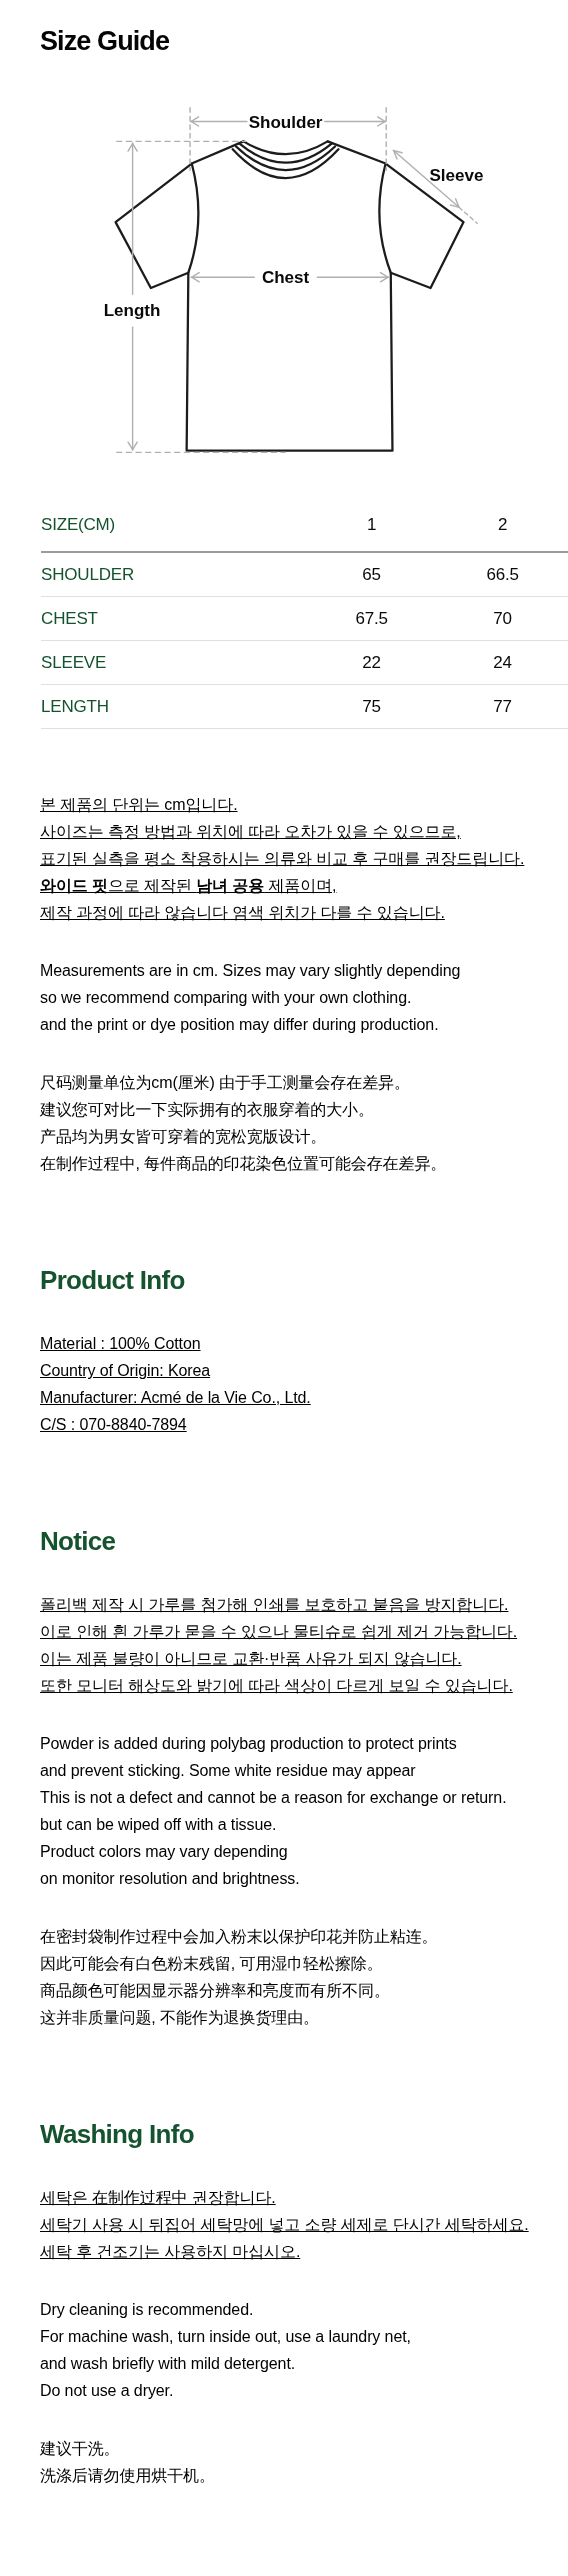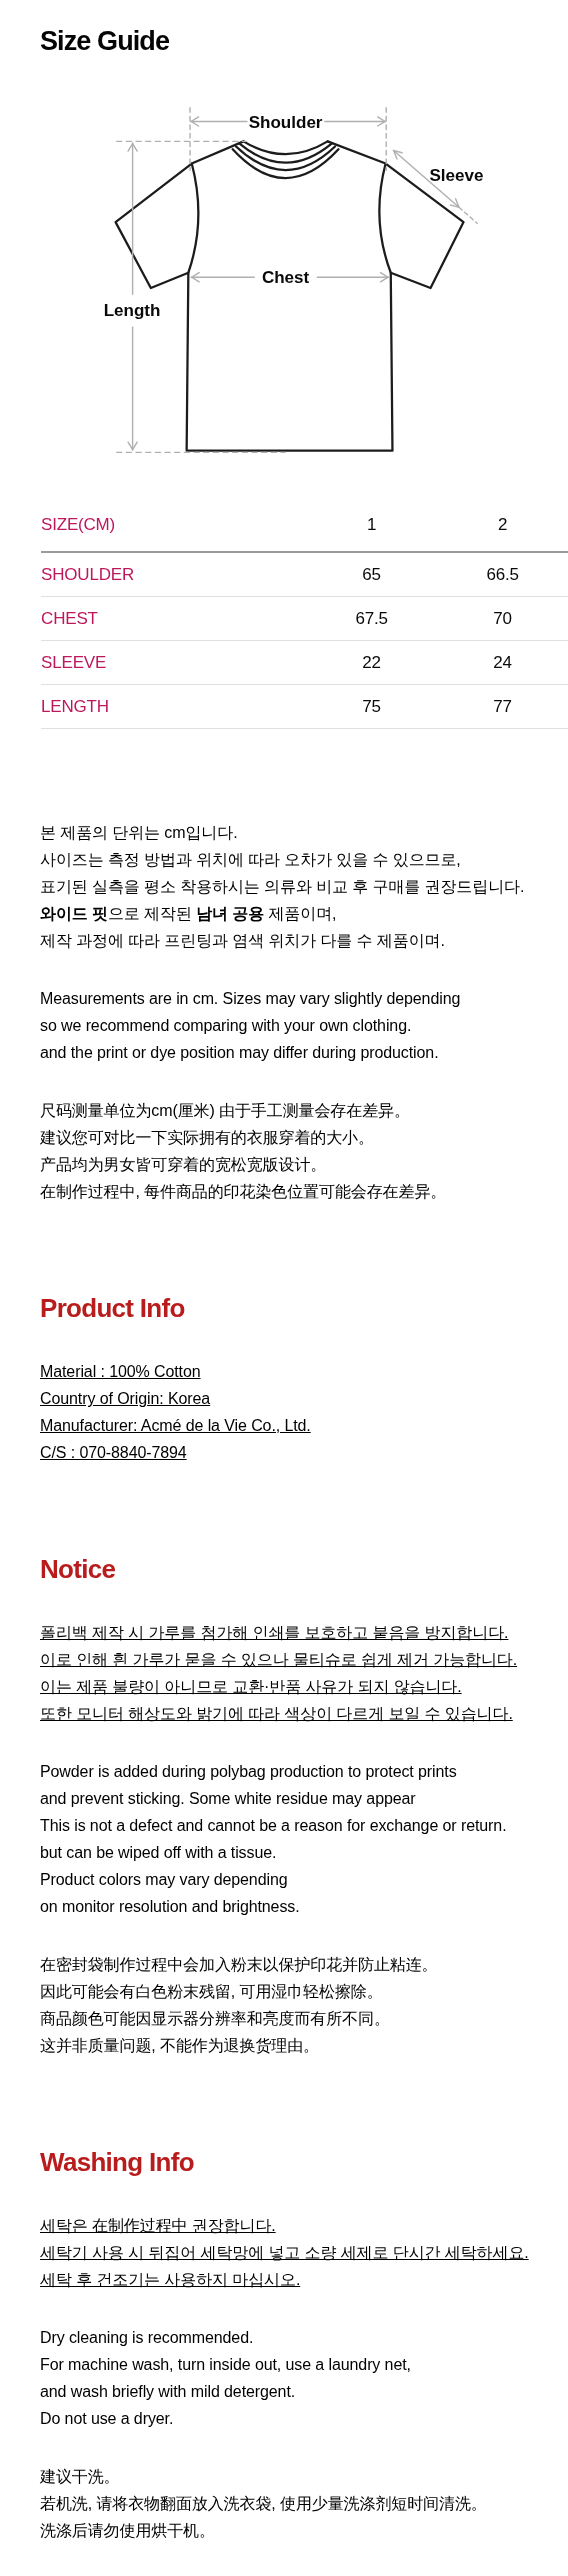--- a/index.html
+++ b/index.html
@@ -8,33 +8,33 @@
     font-family:"Liberation Sans","DejaVu Sans",sans-serif;
     color:#000;
   }
   .content{display:flow-root;padding:0 40px;}
   .page-title{
     margin:28.4px 0 0 0;
     font-size:27px;line-height:27px;font-weight:700;letter-spacing:-0.9px;color:#050505;
   }
   .section-title{
     margin:88px 0 0 0;
-    font-size:26px;line-height:31px;font-weight:700;letter-spacing:-0.7px;color:#b91c1c;
+    font-size:26px;line-height:31px;font-weight:700;letter-spacing:-0.7px;color:#14532d;
   }
   .diagram-wrap{width:398px;height:370px;margin:31px auto 0 auto;}
   svg text{font-family:"Liberation Sans","DejaVu Sans",sans-serif;}
   .size-table{margin:43px 0 0 1.1px;width:527px;}
   .t-row{display:flex;align-items:center;}
   .t-head{height:52px;border-bottom:2.3px solid #9b9b9b;}
   .t-body-row{height:43px;border-bottom:1.7px solid #e0e0e0;}
-  .t-label{flex:1;font-size:17px;letter-spacing:-0.2px;color:#be185d;}
+  .t-label{flex:1;font-size:17px;letter-spacing:-0.2px;color:#14532d;}
   .t-val{width:131px;text-align:center;font-size:17px;letter-spacing:-0.2px;color:#0a0a0a;}
   .para{font-size:16px;line-height:27px;letter-spacing:-0.1px;color:#000;}
   .para.gap{margin-top:31px;}
-  .para.after-block{margin-top:90px;}
+  .para.after-block{margin-top:62px;text-decoration:underline;}
   .para.after-title{margin-top:34px;text-decoration:underline;}
   .para .b{font-weight:700;}
   .line{white-space:nowrap;}
 </style>
 </head>
 <body>
 
 <div class="content">
 
   <h1 class="page-title">Size Guide</h1>
@@ -124,21 +124,21 @@
           <div class="t-val">77</div>
         </div>
       </div>
   </div>
 
   <div class="para after-block">
       <div class="line">본 제품의 단위는 cm입니다.</div>
       <div class="line">사이즈는 측정 방법과 위치에 따라 오차가 있을 수 있으므로,</div>
       <div class="line">표기된 실측을 평소 착용하시는 의류와 비교 후 구매를 권장드립니다.</div>
       <div class="line"><span class="b">와이드 핏</span><span>으로 제작된 </span><span class="b">남녀 공용</span><span> 제품이며,</span></div>
-      <div class="line">제작 과정에 따라 프린팅과 염색 위치가 다를 수 제품이며.</div>
+      <div class="line">제작 과정에 따라 않습니다 염색 위치가 다를 수 있습니다.</div>
     </div>
   <div class="para gap">
       <div class="line">Measurements are in cm. Sizes may vary slightly depending</div>
       <div class="line">so we recommend comparing with your own clothing.</div>
       <div class="line">and the print or dye position may differ during production.</div>
     </div>
   <div class="para gap">
       <div class="line">尺码测量单位为cm(厘米) 由于手工测量会存在差异。</div>
       <div class="line">建议您可对比一下实际拥有的衣服穿着的大小。</div>
       <div class="line">产品均为男女皆可穿着的宽松宽版设计。</div>
@@ -182,18 +182,17 @@
       <div class="line">세탁 후 건조기는 사용하지 마십시오.</div>
     </div>
   <div class="para gap">
       <div class="line">Dry cleaning is recommended.</div>
       <div class="line">For machine wash, turn inside out, use a laundry net,</div>
       <div class="line">and wash briefly with mild detergent.</div>
       <div class="line">Do not use a dryer.</div>
     </div>
   <div class="para gap">
       <div class="line">建议干洗。</div>
-      <div class="line">若机洗, 请将衣物翻面放入洗衣袋, 使用少量洗涤剂短时间清洗。</div>
       <div class="line">洗涤后请勿使用烘干机。</div>
     </div>
 
 </div>
 
 
 </body></html>

